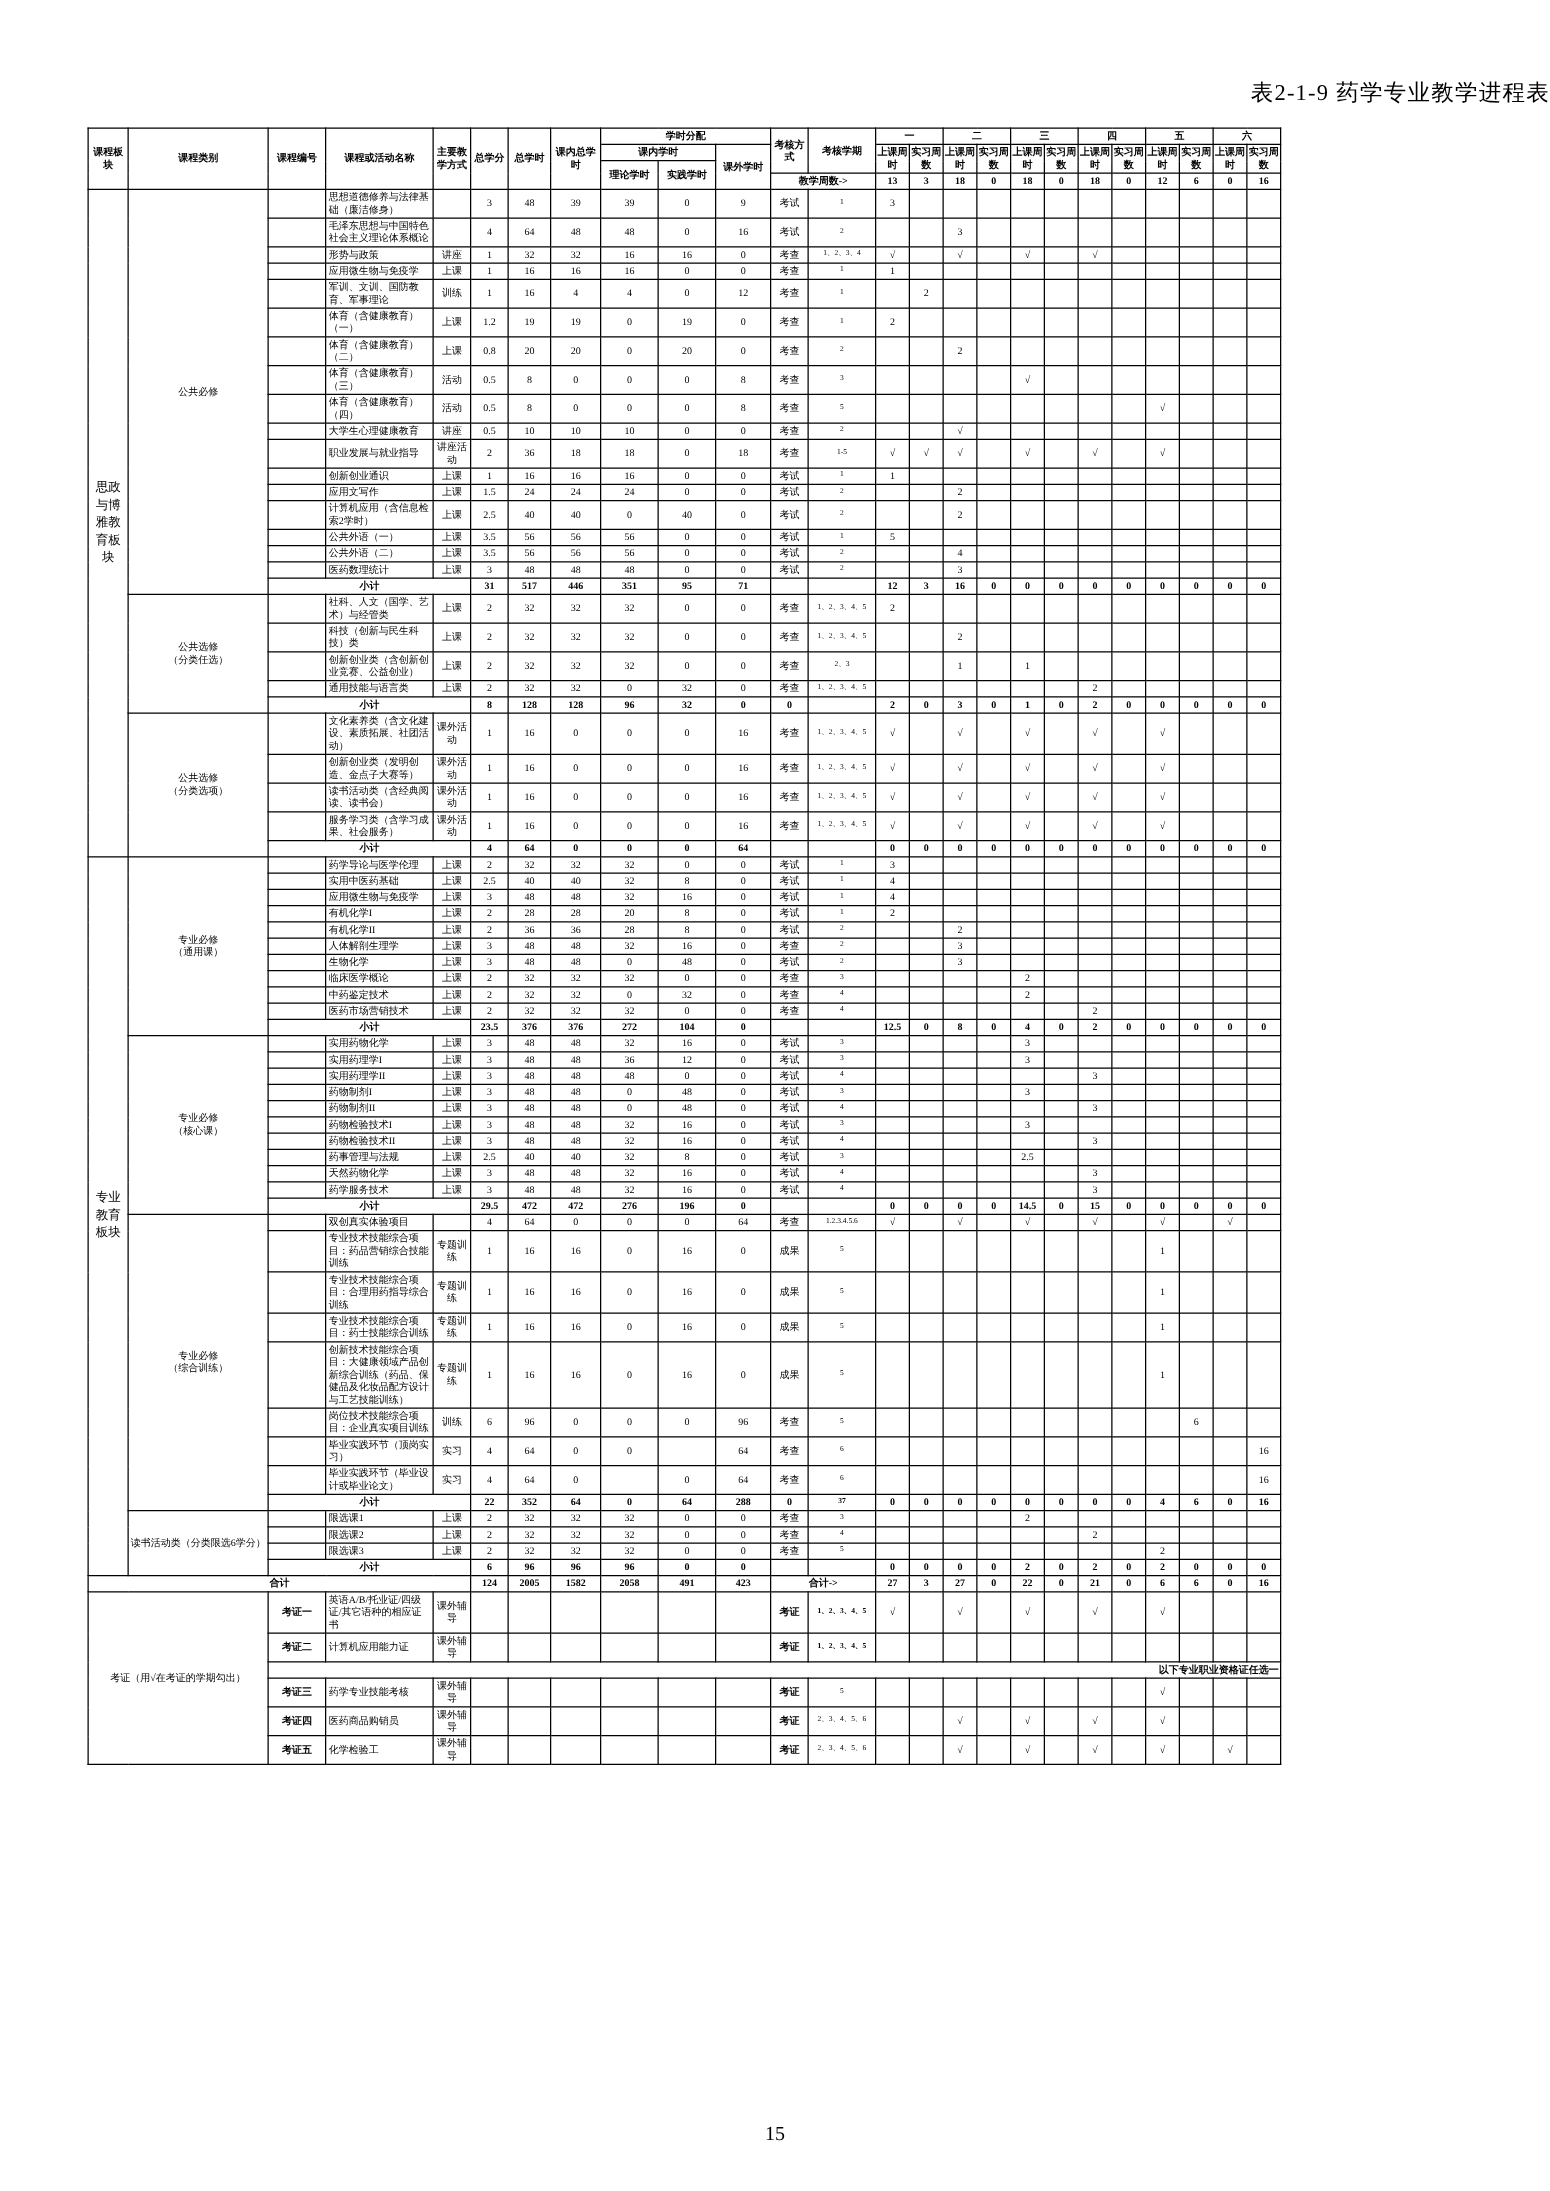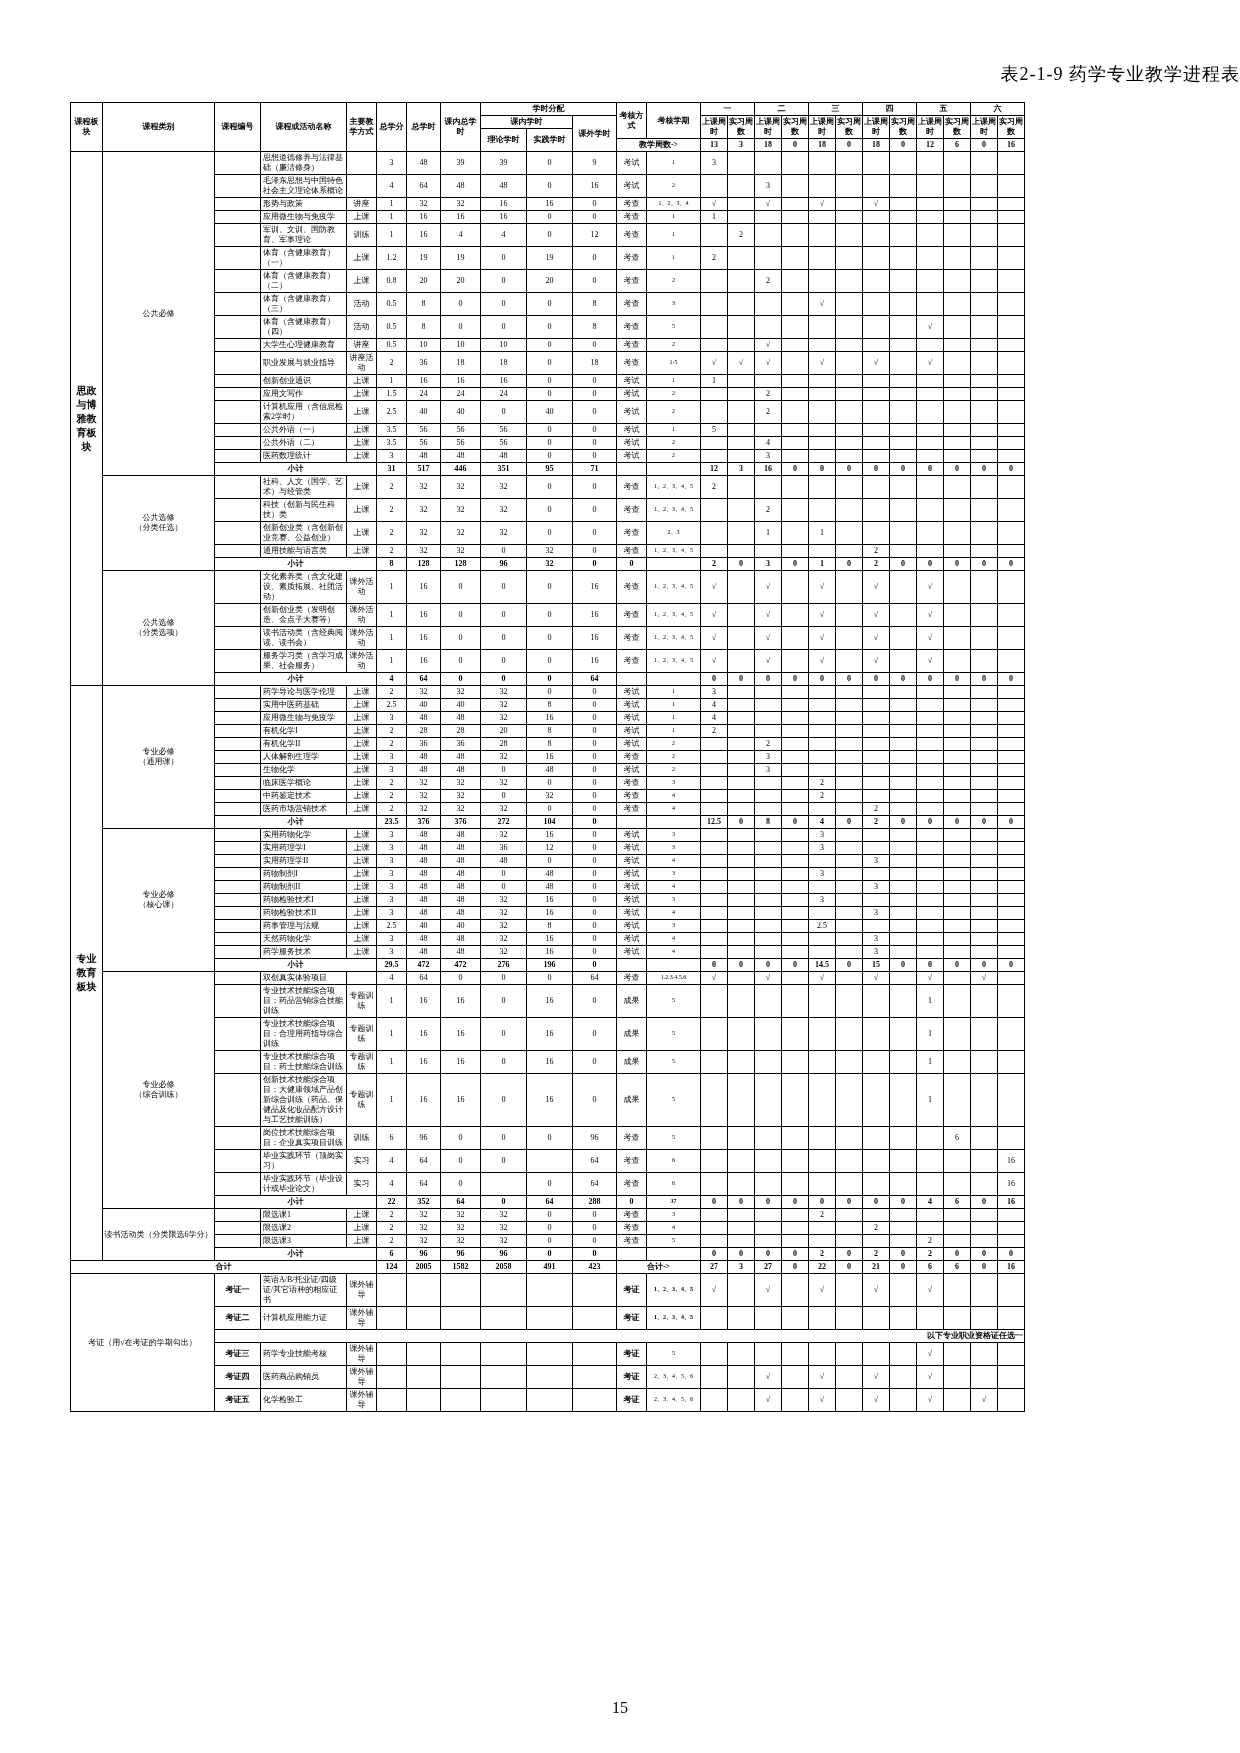--- a/index.html
+++ b/index.html
@@ -16,21 +16,21 @@
     border-collapse: collapse; table-layout: fixed;
     width: 954px; margin: 16px 0 0 70px;
   }
   th, td {
     border: 1px solid #000; padding: 1px 1px; text-align: center; vertical-align: middle;
     font-size: 8px; line-height: 1.25; word-break: break-all; overflow: hidden;
   }
   thead th { font-weight: bold; }
   .name-cell { text-align: left; padding-left: 2px; }
   .cat-cell { font-weight: normal; white-space: pre-line; }
-  .module-cell { font-weight: bold; font-size: 10px; line-height: 1.4; }
+  .module-cell { font-weight: normal; font-size: 10px; line-height: 1.4; }
   .sem-cell { font-size: 6px; }
   .note-cell { text-align: right; font-weight: bold; padding-left: 3px; }
   .bold { font-weight: bold; }
   tr.total-row td { font-weight: bold; }
   .page-number {
     position: absolute; bottom: 36px; left: 0; right: 0;
     text-align: center; font-size: 16px;
   }
 </style>
 </head>

